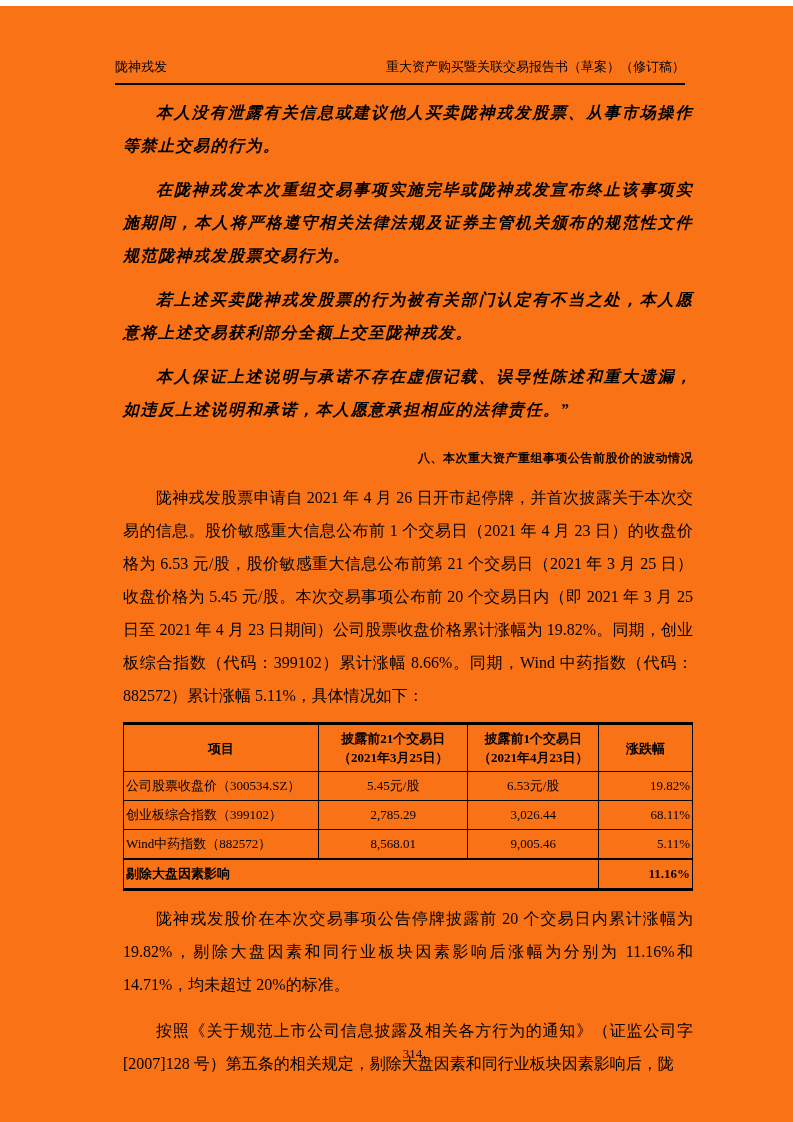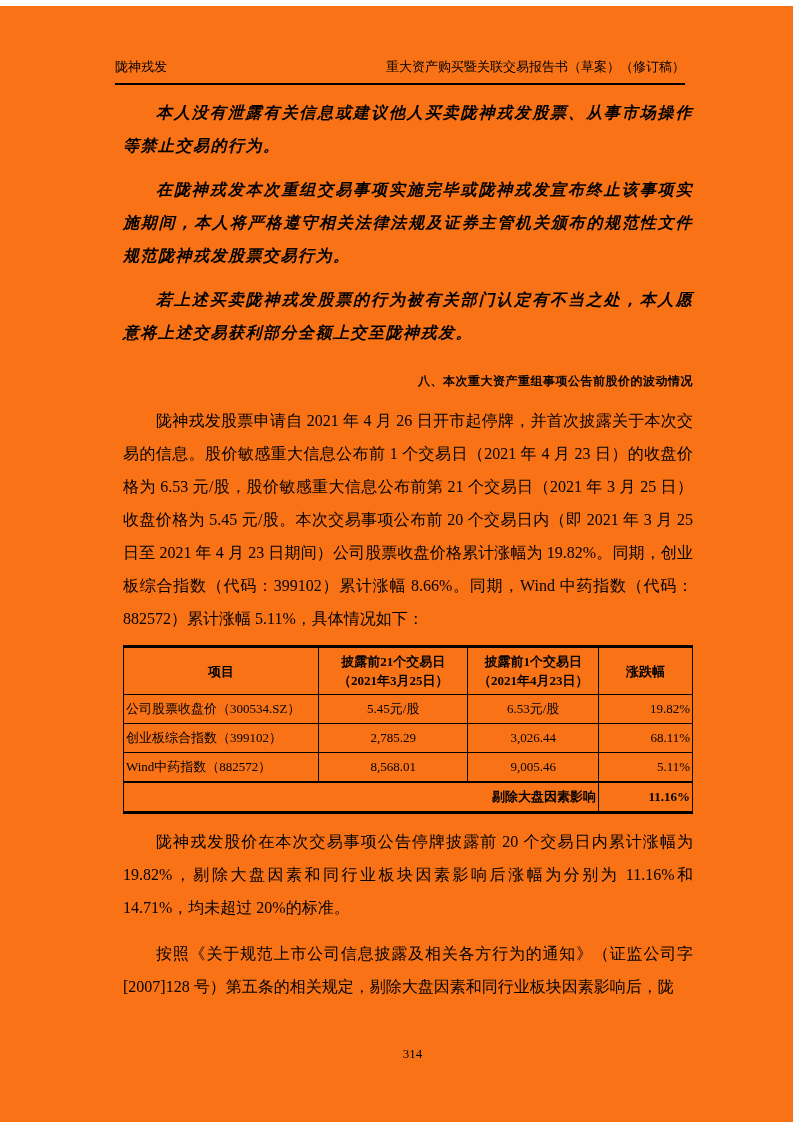--- a/index.html
+++ b/index.html
@@ -42,21 +42,21 @@
   table.fluct th, table.fluct td { border:1px solid #000; }
   table.fluct th {
     font-weight:700; text-align:center; padding:4px 2px; line-height:19px;
     white-space:pre-line;
   }
   table.fluct td { height:22px; padding:3px 2px; }
   td.al  { text-align:left;  padding-left:8px; }
   td.arf { text-align:center; padding-right:3px; }
   td.arp { text-align:right; padding-right:13px; }
   tr.summary td { border-top:2.5px solid #000; font-weight:700; }
-  td.merged { text-align:right; font-weight:700; }
+  td.merged { text-align:left; font-weight:700; }
   p.after-table { margin-top:11px; }
   p.spaced { margin-top:13px; }
   .page-number {
     position:absolute; top:1040px; left:16px; width:793px;
     text-align:center; font-size:13px;
   }
 </style>
 </head>
 <body>
 
@@ -65,20 +65,21 @@
   <div class="page-header">
     <span>陇神戎发</span>
     <span>重大资产购买暨关联交易报告书（草案）（修订稿）</span>
   </div>
 
   <div class="content">
 
     <p class="commitment">本人没有泄露有关信息或建议他人买卖陇神戎发股票、从事市场操作等禁止交易的行为。</p>
     <p class="commitment">在陇神戎发本次重组交易事项实施完毕或陇神戎发宣布终止该事项实施期间，本人将严格遵守相关法律法规及证券主管机关颁布的规范性文件规范陇神戎发股票交易行为。</p>
     <p class="commitment">若上述买卖陇神戎发股票的行为被有关部门认定有不当之处，本人愿意将上述交易获利部分全额上交至陇神戎发。</p>
+    <p class="commitment">本人保证上述说明与承诺不存在虚假记载、误导性陈述和重大遗漏，如违反上述说明和承诺，本人愿意承担相应的法律责任。”</p>
 
     <h2 class="section-title">八、本次重大资产重组事项公告前股价的波动情况</h2>
 
     <p class="body">陇神戎发股票申请自 2021 年 4 月 26 日开市起停牌，并首次披露关于本次交易的信息。股价敏感重大信息公布前 1 个交易日（2021 年 4 月 23 日）的收盘价格为 6.53 元/股，股价敏感重大信息公布前第 21 个交易日（2021 年 3 月 25 日）收盘价格为 5.45 元/股。本次交易事项公布前 20 个交易日内（即 2021 年 3 月 25 日至 2021 年 4 月 23 日期间）公司股票收盘价格累计涨幅为 19.82%。同期，创业板综合指数（代码：399102）累计涨幅 8.66%。同期，Wind 中药指数（代码：882572）累计涨幅 5.11%，具体情况如下：</p>
 
     <table class="fluct">
       <colgroup>
           <col class="c1">
           <col class="c2">
           <col class="c3">

